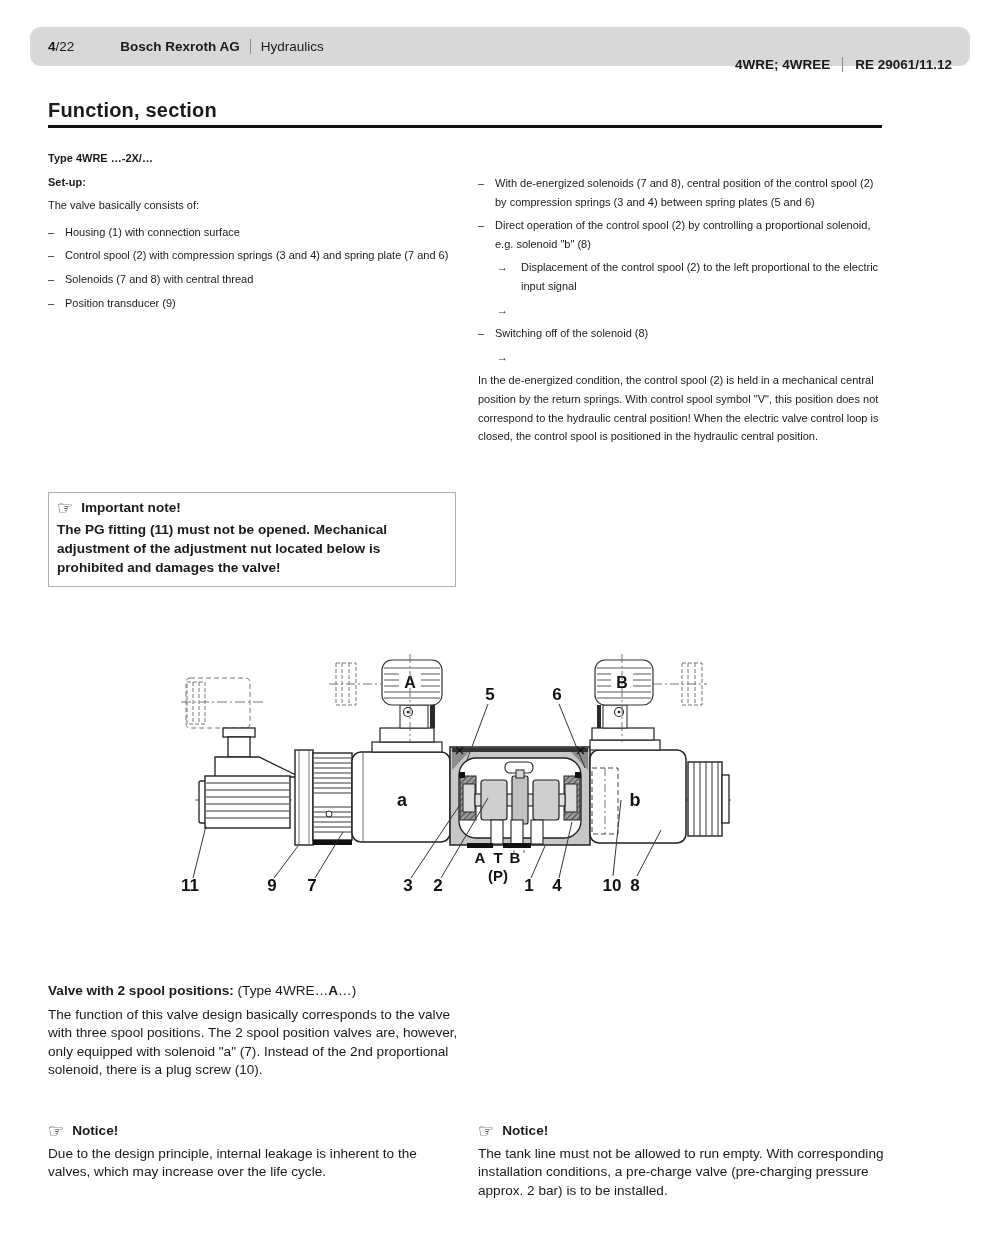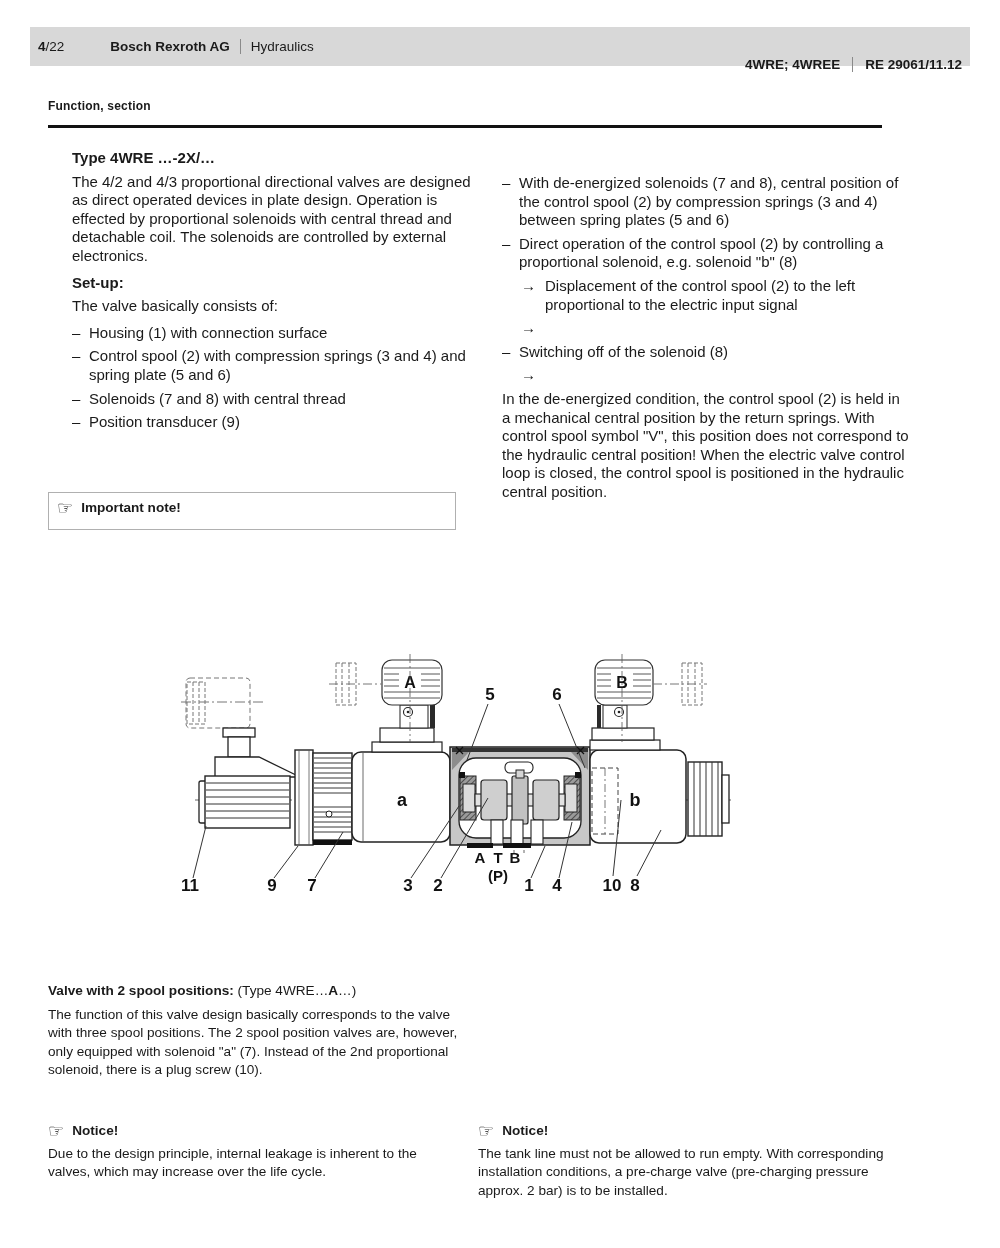--- a/index.html
+++ b/index.html
@@ -4,38 +4,38 @@
 <style>
   * { margin:0; padding:0; box-sizing:border-box; }
   html,body { background:#ffffff; }
   body {
     width:1000px; height:1248px; position:relative; overflow:hidden;
     font-family:"Liberation Sans", sans-serif; color:#1a1a1a;
   }
   .header-bar {
     position:absolute; left:30px; top:27px; width:940px; height:39px;
     background:#d8d8d8; display:flex; align-items:center;
-    padding:0 8px; font-size:13.5px;
+    padding:0 18px; font-size:13.5px;border-radius:11px;
   }
   .header-left { display:flex; align-items:center; gap:6px; }
   .header-right { margin-left:auto; display:flex; align-items:center; gap:8px;margin-top:36px; }
   .hdr-bold { font-weight:bold; }
   .hdr-sep { width:1px; height:15px; background:#8a8a8a; margin:0 4px; }
   .page-num { font-weight:bold; margin-right:40px; }
   .page-num .tot { font-weight:normal; }
 
   .doc-title {
     position:absolute; left:48px; top:99px;
-    font-size:12px; font-weight:bold; letter-spacing:0.2px;
+    font-size:20px; font-weight:bold; letter-spacing:0.2px;
   }
   .title-rule {
     position:absolute; left:48px; top:125px; width:834px; height:3px; background:#111;
   }
 
-  .col { position:absolute; font-size:15px; line-height:18.6px;margin-left:24px; }
+  .col { position:absolute; font-size:11px; line-height:18.6px; }
   .col-left  { left:48px;  top:149px; width:412px; }
   .col-right { left:478px; top:174px; width:410px; }
 
   .b { font-weight:bold; }
   .subhead { font-weight:bold; margin-bottom:5px; }
   .para { margin-bottom:8px; }
 
   .li { display:flex; margin-bottom:5px; }
   .li .marker { width:17px; flex:0 0 17px; }
   .li.sub { padding-left:19px; }
@@ -79,46 +79,46 @@
     <span class="hdr-sep"></span>
     <span class="hdr-bold">RE 29061/11.12</span>
   </div>
 </div>
 
 <div class="doc-title">Function, section</div>
 <div class="title-rule"></div>
 
 <div class="col col-left">
   <div class="subhead">Type 4WRE …-2X/…</div>
-  <div class="para">The 4/2 and 4/3 proportional directional valves are designed as direct operated devices in plate design. Operation is effected by proportional solenoids with central thread and detachable coil. The solenoids are controlled by external electronics.</div>
   <div class="subhead">Set-up:</div>
   <div class="para">The valve basically consists of:</div>
   <div class="li">
     <span class="marker">–</span>
     <span>Housing (1) with connection surface</span>
   </div>
   <div class="li">
     <span class="marker">–</span>
-    <span>Control spool (2) with compression springs (3 and 4) and spring plate (5 and 6)</span>
+    <span>Control spool (2) with compression springs (3 and 4) and spring plate (7 and 6)</span>
   </div>
   <div class="li">
     <span class="marker">–</span>
     <span>Solenoids (7 and 8) with central thread</span>
   </div>
   <div class="li">
     <span class="marker">–</span>
     <span>Position transducer (9)</span>
   </div>
 </div>
 
 <div class="note-box">
   <div class="note-head">
     <span class="hand-icon">☞</span>
     <span>Important note!</span>
   </div>
+  <div>The PG fitting (11) must not be opened. Mechanical adjustment of the adjustment nut located below is prohibited and damages the valve!</div>
 </div>
 
 <div class="col col-right">
   <div class="li">
     <span class="marker">–</span>
     <span>With de-energized solenoids (7 and 8), central position of the control spool (2) by compression springs (3 and 4) between spring plates (5 and 6)</span>
   </div>
   <div class="li">
     <span class="marker">–</span>
     <span>Direct operation of the control spool (2) by controlling a proportional solenoid, e.g. solenoid "b" (8)</span>

